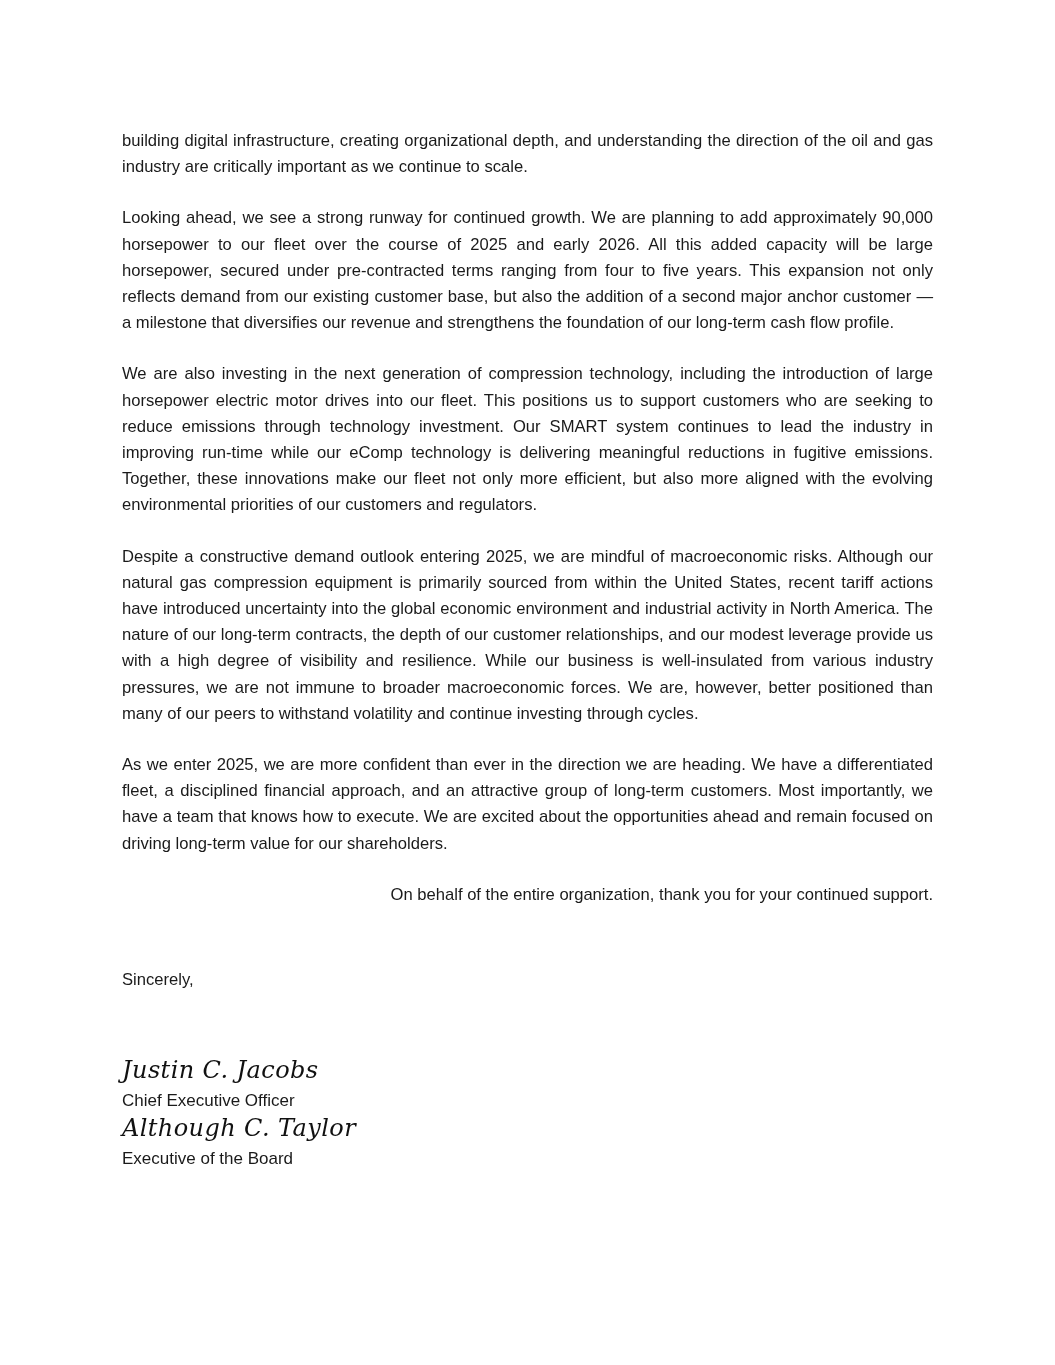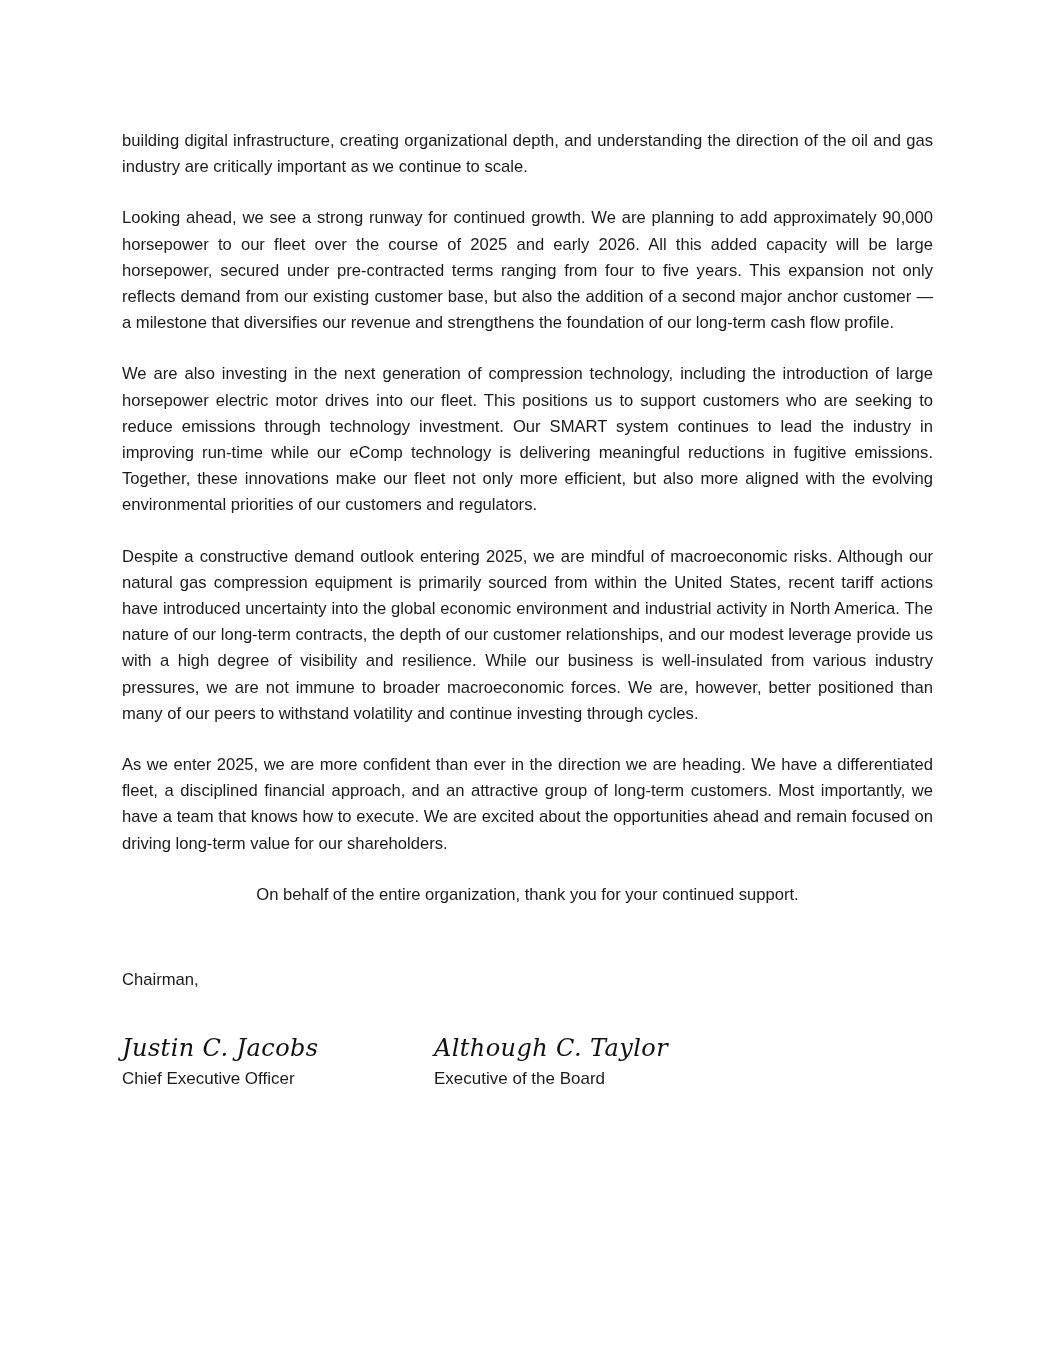--- a/index.html
+++ b/index.html
@@ -30,36 +30,37 @@
     line-height: 26.2px;
     text-align: justify;
     text-justify: inter-word;
     margin: 0 0 25px 0;
     color: #1a1a1a;
     hyphens: none;
   }
   p.plain {
     font-size: 16.6px;
     line-height: 26.2px;
-    text-align: center;
+    text-align: right;
     margin: 15px 0 25px 0;
     color: #1a1a1a;
   }
   .spacer-signature {
     height: 34px;
   }
   .sincerely {
     font-size: 16.6px;
     line-height: 26.2px;
     margin: 0 0 0 0;
     color: #1a1a1a;
   }
   .signature-block {
-    margin-top: 40px;
+    margin-top: 62px;
     display: flex;
+    flex-direction: column;
   }
   .sig-col {
     display: flex;
     flex-direction: column;
   }
   .sig-col.first {
     width: 312px;
   }
   .sig-script {
     font-family: "DejaVu Serif", serif;
@@ -91,21 +92,21 @@
     <p class="body-para">We are also investing in the next generation of compression technology, including the introduction of large horsepower electric motor drives into our fleet. This positions us to support customers who are seeking to reduce emissions through technology investment. Our SMART system continues to lead the industry in improving run-time while our eComp technology is delivering meaningful reductions in fugitive emissions. Together, these innovations make our fleet not only more efficient, but also more aligned with the evolving environmental priorities of our customers and regulators.</p>
 
     <p class="body-para">Despite a constructive demand outlook entering 2025, we are mindful of macroeconomic risks. Although our natural gas compression equipment is primarily sourced from within the United States, recent tariff actions have introduced uncertainty into the global economic environment and industrial activity in North America. The nature of our long-term contracts, the depth of our customer relationships, and our modest leverage provide us with a high degree of visibility and resilience. While our business is well-insulated from various industry pressures, we are not immune to broader macroeconomic forces. We are, however, better positioned than many of our peers to withstand volatility and continue investing through cycles.</p>
 
     <p class="body-para">As we enter 2025, we are more confident than ever in the direction we are heading. We have a differentiated fleet, a disciplined financial approach, and an attractive group of long-term customers. Most importantly, we have a team that knows how to execute. We are excited about the opportunities ahead and remain focused on driving long-term value for our shareholders.</p>
 
     <p class="plain">On behalf of the entire organization, thank you for your continued support.</p>
 
     <div class="spacer-signature"></div>
 
-    <p class="sincerely">Chairman,</p>
+    <p class="sincerely">Sincerely,</p>
 
     <div class="signature-block">
       <div class="sig-col first">
         <div class="sig-script">Justin C. Jacobs</div>
         <div class="sig-title">Chief Executive Officer</div>
       </div>
       <div class="sig-col">
         <div class="sig-script">Although C. Taylor</div>
         <div class="sig-title">Executive of the Board</div>
       </div>

